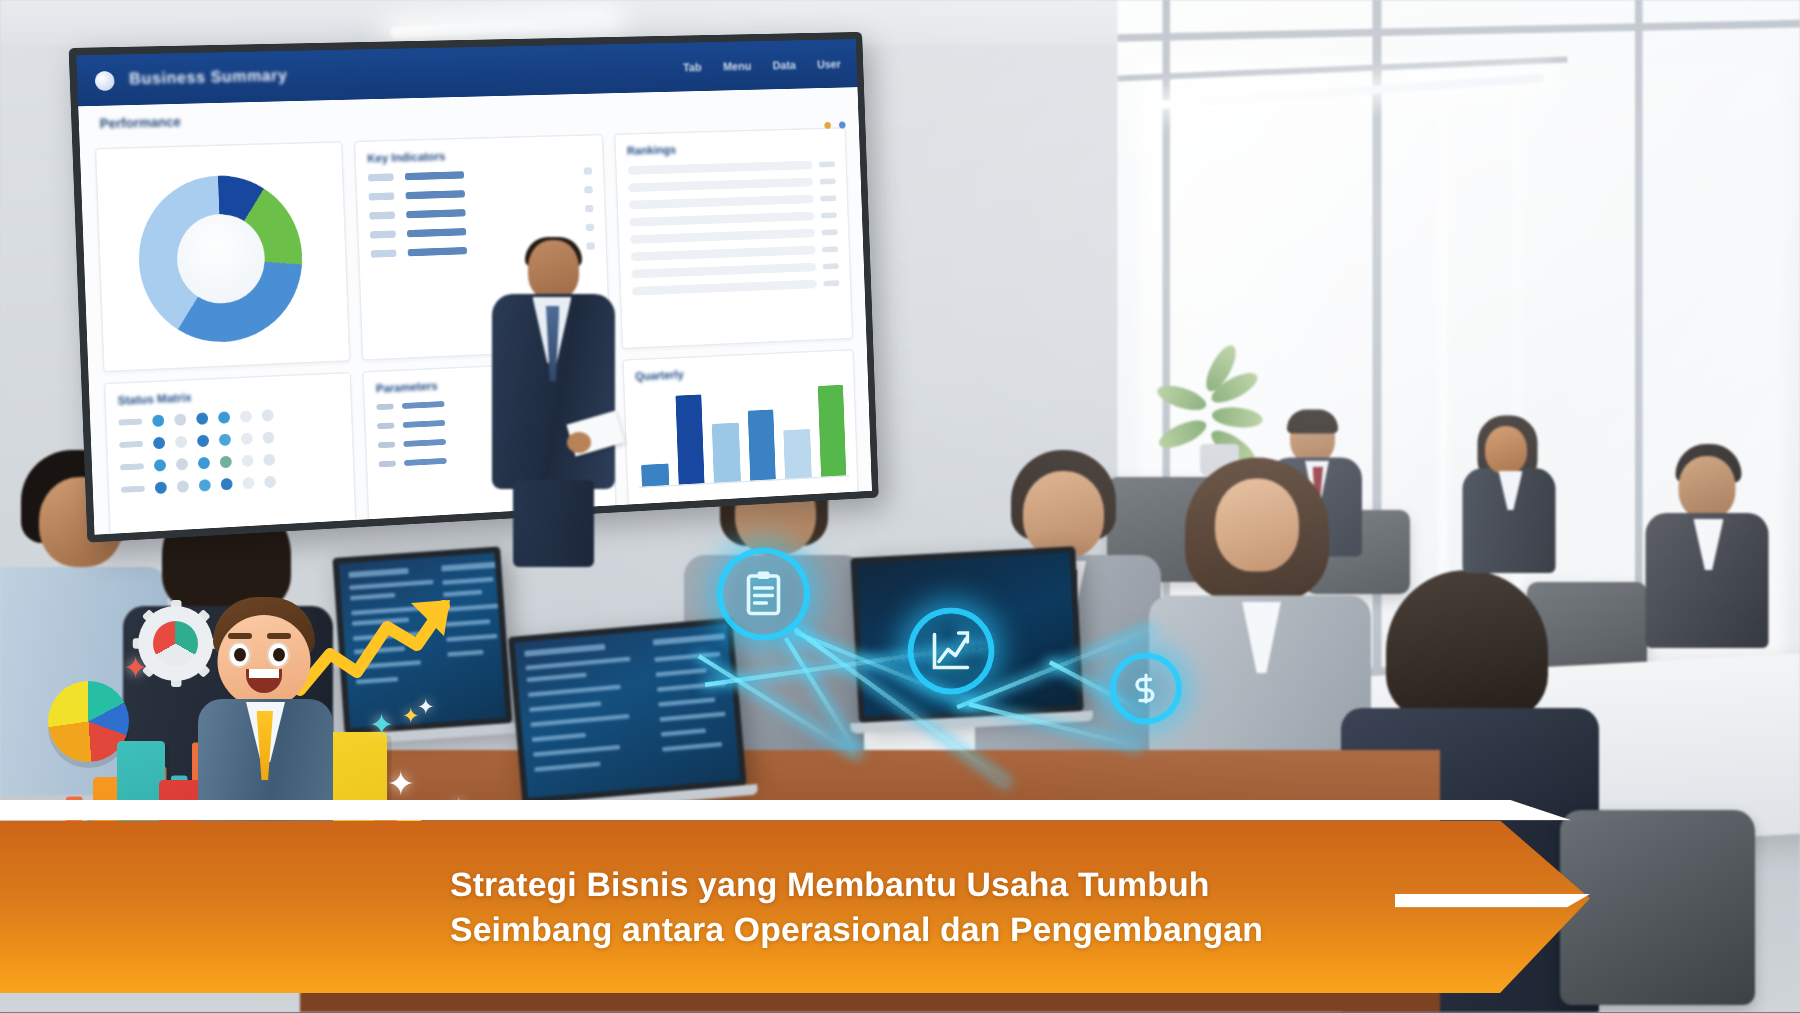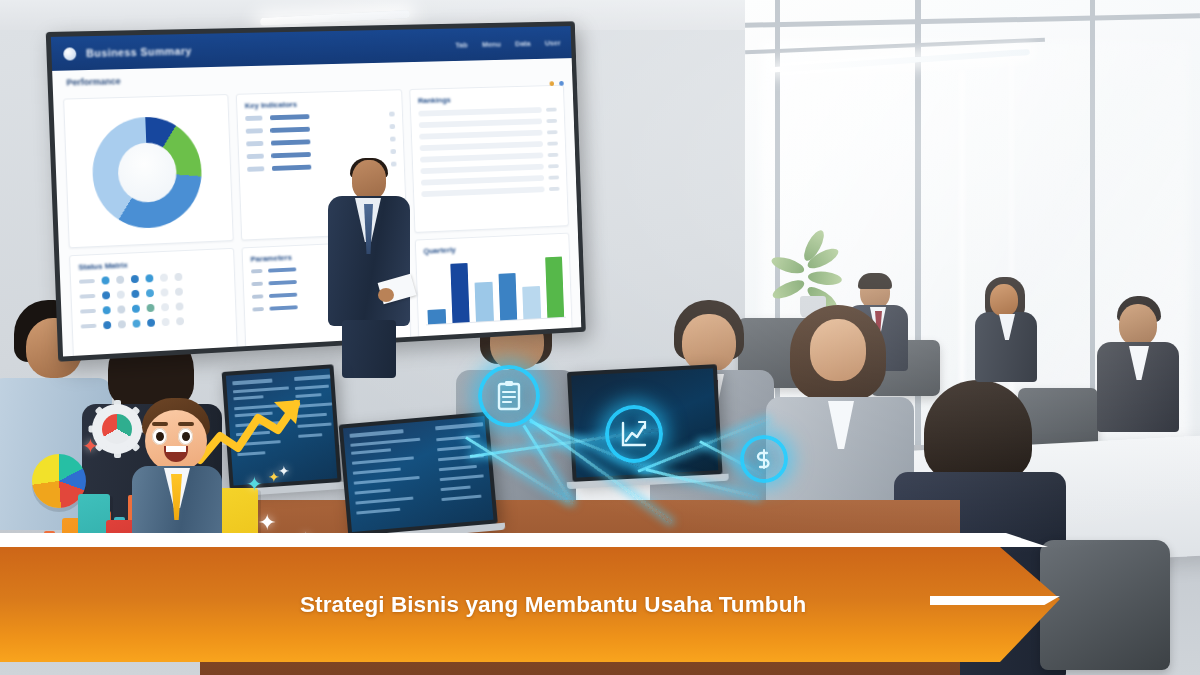--- a/index.html
+++ b/index.html
@@ -723,18 +723,19 @@
 
   <span class="spark" style="left:258px;top:512px;color:#ffffff;font-size:22px">✦</span>
   <span class="spark" style="left:300px;top:530px;color:#cfe8f2;font-size:14px">✦</span>
   <span class="spark" style="left:268px;top:470px;color:#ffd24a;font-size:14px">✦</span>
 
   <div class="banner-top"></div>
 
   <div class="banner">
     <div class="banner-text">
       <span class="l1">Strategi Bisnis yang Membantu Usaha Tumbuh</span>
+      <span class="l2">Seimbang antara Operasional dan Pengembangan</span>
     </div>
   </div>
 
   <div class="banner-accent"></div>
 
 </div>
 
 </body></html>

